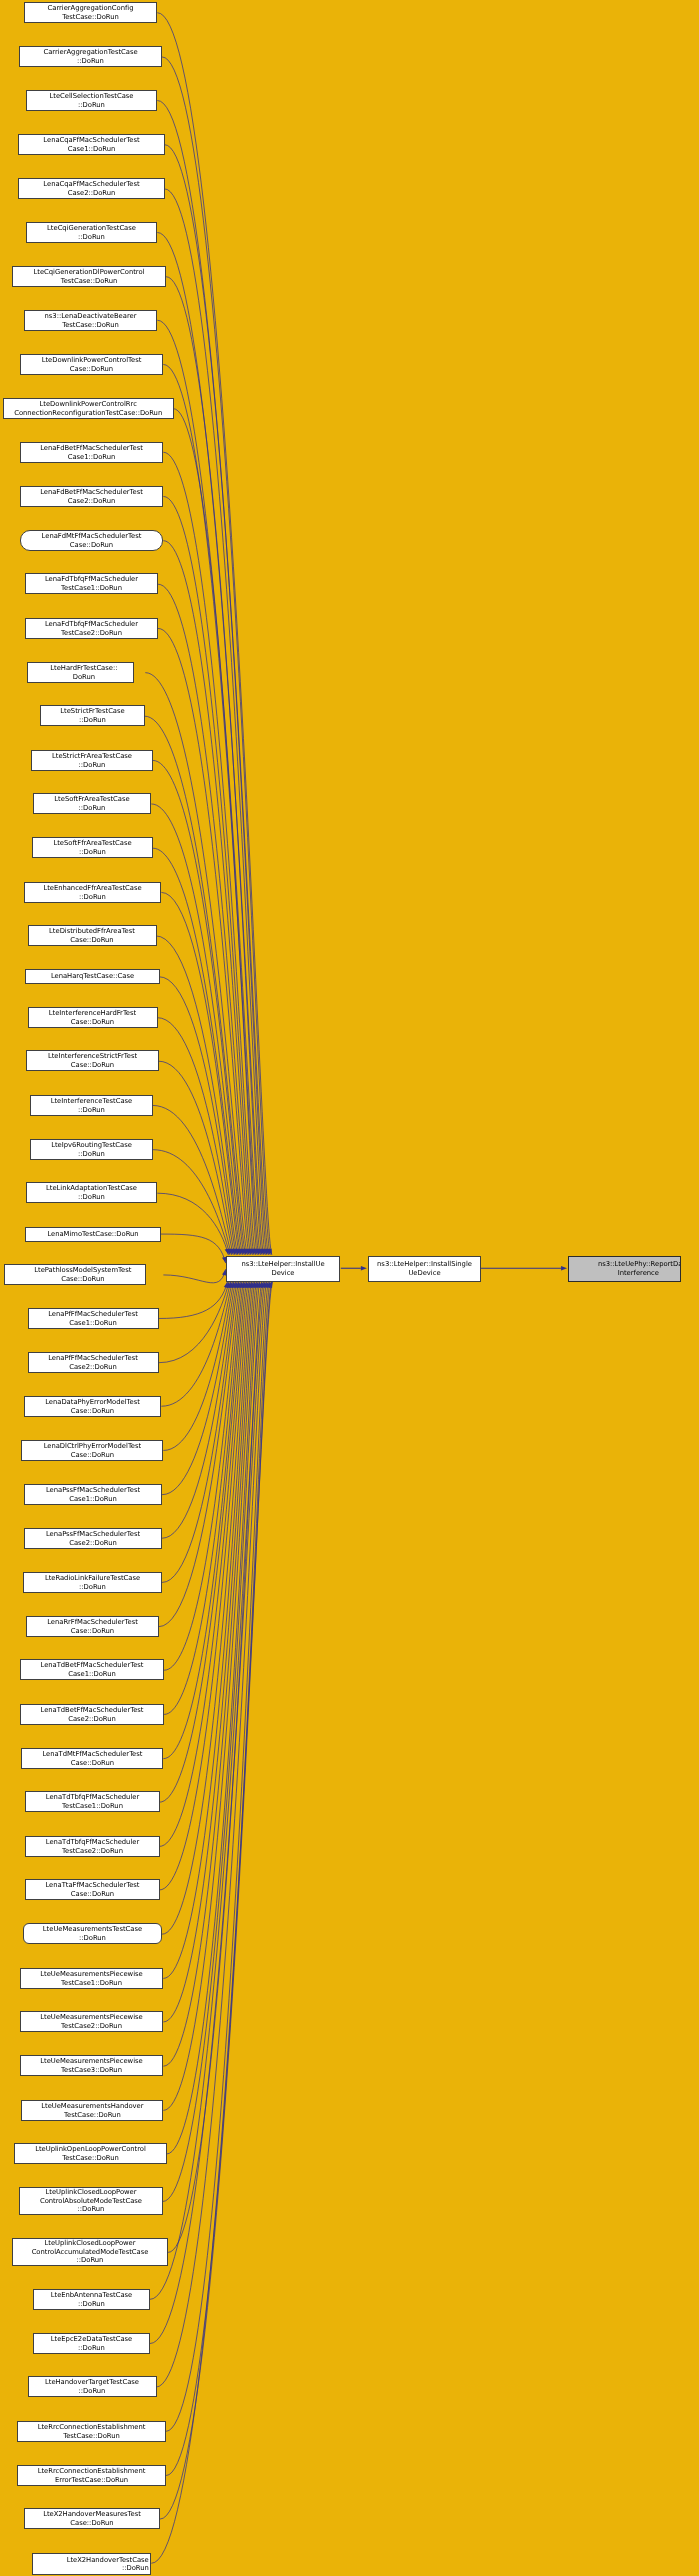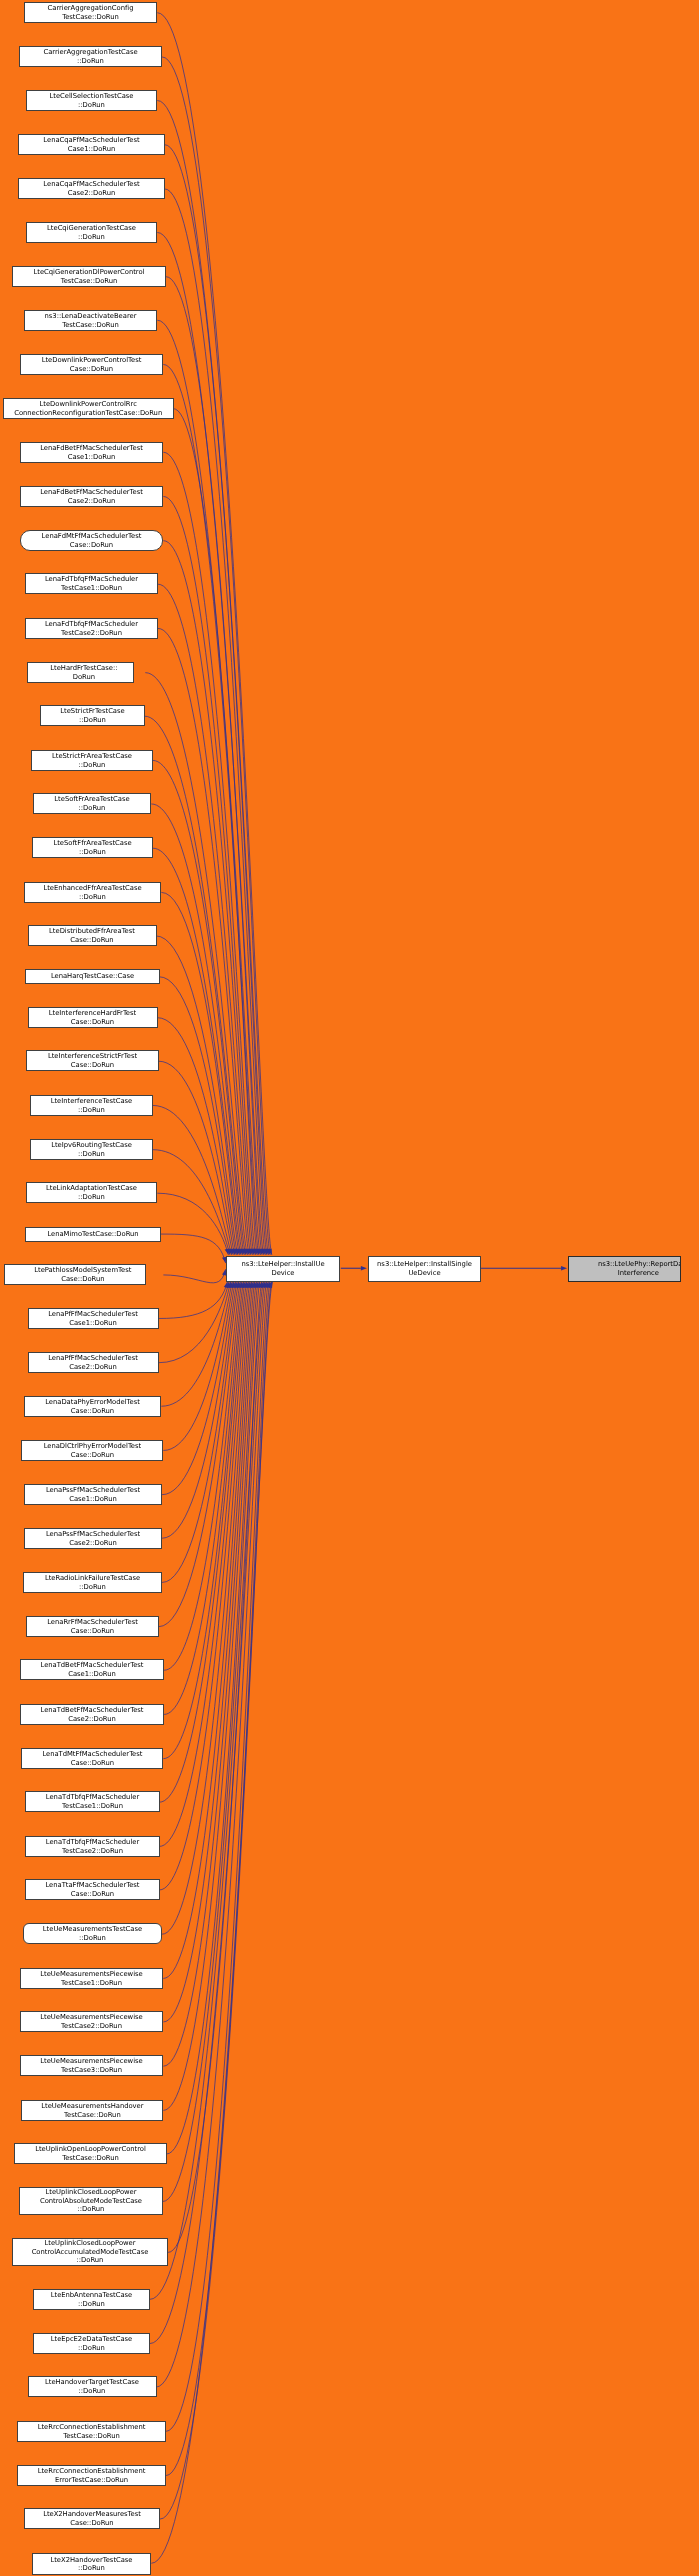--- a/index.html
+++ b/index.html
@@ -5,21 +5,21 @@
   html,body{margin:0;padding:0;background:#ffffff;}
   body{
     font-family:"DejaVu Sans","Liberation Sans",sans-serif;
     -webkit-font-smoothing:antialiased;
   }
   #graph{
     position:relative;
     width:699px;
     height:2576px;
     overflow:hidden;
-    background:#f97316;
+    background:#eab308;
   }
   #edges{
     position:absolute;
     left:0; top:0;
     width:699px;
     height:2576px;
     pointer-events:none;
   }
   .node{
     position:absolute;
@@ -283,21 +283,21 @@
       <div class="node" style="left: 33px; top: 2333px; width: 117px; height: 21.4px;"><span class="lbl">LteEpcE2eDataTestCase
 ::DoRun</span></div>
       <div class="node" style="left: 27.5px; top: 2376px; width: 129px; height: 21.4px;"><span class="lbl">LteHandoverTargetTestCase
 ::DoRun</span></div>
       <div class="node" style="left: 17px; top: 2421px; width: 149px; height: 21.4px;"><span class="lbl">LteRrcConnectionEstablishment
 TestCase::DoRun</span></div>
       <div class="node" style="left: 17px; top: 2465px; width: 149px; height: 21.4px;"><span class="lbl">LteRrcConnectionEstablishment
 ErrorTestCase::DoRun</span></div>
       <div class="node" style="left: 24px; top: 2508px; width: 136px; height: 21.4px;"><span class="lbl">LteX2HandoverMeasuresTest
 Case::DoRun</span></div>
-      <div class="node" style="left: 32px; top: 2553px; width: 119px; height: 22px;"><span class="lbl">LteX2HandoverTestCase
+      <div class="node" style="left: 32px; top: 2553px; width: 119px; height: 22px; text-align: right;"><span class="lbl">LteX2HandoverTestCase
 ::DoRun</span></div>
       <div class="node" style="left: 226px; top: 1256px; width: 114px; height: 25.5px;"><span class="lbl">ns3::LteHelper::InstallUe
 Device</span></div>
       <div class="node" style="left: 368px; top: 1256px; width: 113px; height: 25.5px;"><span class="lbl">ns3::LteHelper::InstallSingle
 UeDevice</span></div>
       <div class="node current" style="left: 568px; top: 1256px; width: 113px; height: 25.5px;"><span class="lbl">ns3::LteUePhy::ReportData
 Interference</span></div>
     </div>
 </div>
 

